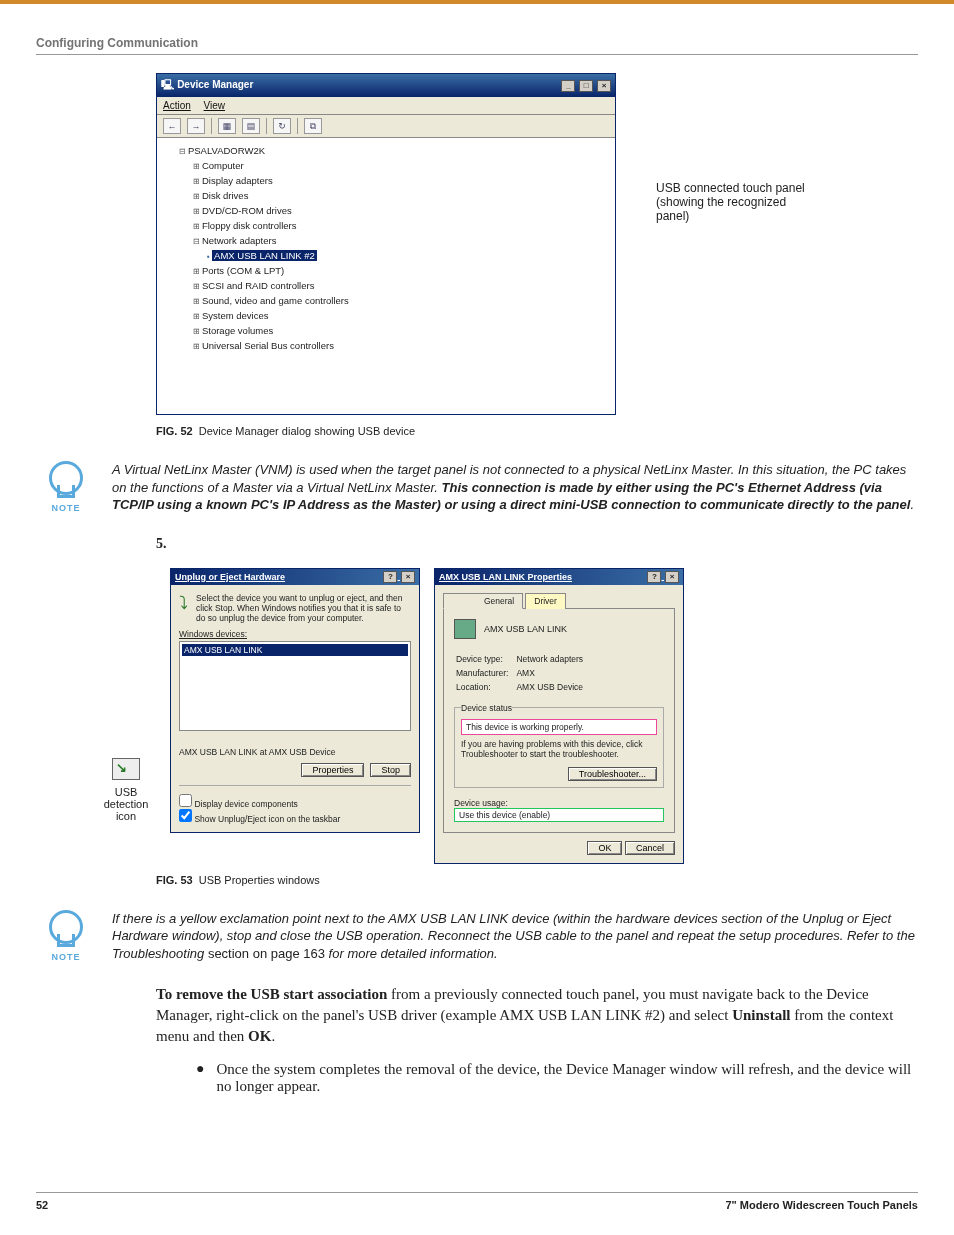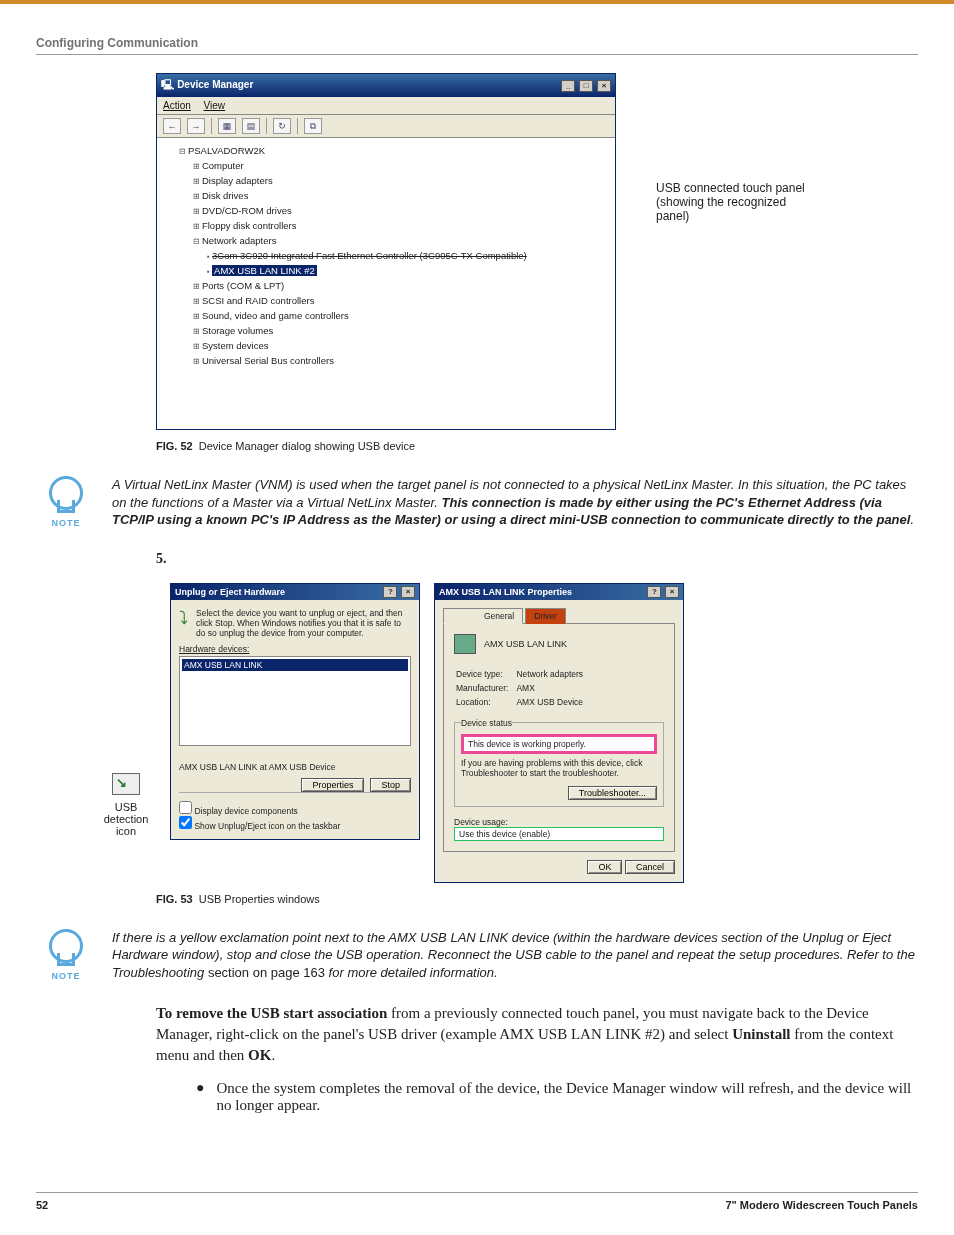--- a/index.html
+++ b/index.html
@@ -119,57 +119,58 @@
   }
   .win2k {
     font-family: Tahoma, sans-serif; font-size: 9px;
     border: 1px solid #0a246a; background: #ece9d8;
   }
   .win2k .titlebar2 {
     background: linear-gradient(90deg,#0a246a,#3a6ea5);
     color: #fff; padding: 2px 4px;
     display: flex; justify-content: space-between; align-items: center;
     font-weight: bold;
+    text-decoration: underline;
   }
   .win2k .body { padding: 8px; background: #ece9d8; }
   .unplug { width: 250px; }
   .unplug .hint { display: flex; gap: 8px; font-size: 8.5px; margin-bottom: 6px; }
   .unplug .hwlabel { font-size: 8.5px; text-decoration: underline; margin-bottom: 2px; }
   .unplug .list {
     background: #fff; border: 1px solid #888; height: 90px; padding: 2px;
     font-size: 8.5px;
   }
   .unplug .list .sel { background: #0a246a; color: #fff; padding: 1px 2px; }
   .unplug .path { font-size: 8.5px; margin-top: 16px; }
   .unplug .btnrow { display: flex; justify-content: flex-end; gap: 6px; margin-top: 6px; }
-  .unplug .opts { border-top: 1px solid #aaa; margin-top: 0; padding-top: 8px; font-size: 8.5px; }
+  .unplug .opts { border-top: 1px solid #aaa; margin-top: 8px; padding-top: 8px; font-size: 8.5px; }
   .unplug .opts label { display: block; }
   .bbtn {
     font-size: 9px; padding: 1px 10px;
     border: 1px solid #555; background: #ece9d8;
     box-shadow: 1px 1px 0 #fff inset, -1px -1px 0 #888 inset;
   }
   .props { width: 250px; }
   .props .tabs { display: flex; gap: 2px; margin-bottom: -1px; }
   .props .tab {
-    font-size: 8.5px; padding: 2px 8px; background: #c2410c;
+    font-size: 8.5px; padding: 2px 8px; background: #fef9c3;
     border: 1px solid #888; border-bottom: none;
   }
   .props .tab.active { background: #ece9d8; font-weight: normal; border-bottom: 1px solid #ece9d8; position: relative; z-index:1;padding-left:40px;}
   .props .panel {
     border: 1px solid #888; padding: 10px; background: #ece9d8;
     font-size: 8.5px;
   }
   .props .dvcname { display:flex; gap:8px; align-items:center; margin-bottom:12px; font-size:9px;}
   .props .dvcname .ni { width:22px; height:20px; background:#6a8; border:1px solid #555; }
   .props table { font-size: 8.5px; }
   .props table td { padding: 1px 6px 1px 0; }
   .props fieldset { border:1px solid #aaa; padding:6px; margin-top:8px; font-size:8.5px;}
   .props .txt {
-    background:#fff; border:3px solid #ec4899; padding:2px 4px;
+    background:#fff; border:1px solid #ec4899; padding:2px 4px;
   }
   .props .tbtn-row { text-align:right; margin-top:8px; }
   .props .usage { margin-top:10px; font-size:8.5px;}
   .props .sel2 { width:100%; background:#fff; border:1px solid #22c55e; padding:1px 4px; font-size:8.5px;}
   .props .okrow { text-align:right; margin-top:8px; }
 
   .paragraph { font-family:"Times New Roman", serif; font-size:15px; line-height:1.4; margin-bottom:14px;}
   .bullet { display:flex; gap:12px; font-family:"Times New Roman", serif; font-size:15px; margin-left:40px; margin-bottom:12px;}
   .bullet .dot { font-size:14px; }
 
@@ -219,29 +220,28 @@
           <ul>
             <li class="root"><span>PSALVADORW2K</span>
               <ul>
                 <li>Computer</li>
                 <li>Display adapters</li>
                 <li>Disk drives</li>
                 <li>DVD/CD-ROM drives</li>
                 <li>Floppy disk controllers</li>
                 <li class="root"><span>Network adapters</span>
                   <ul>
-                    <li class="leaf"><span class="strike">3Com 3C920 Integrated Fast Ethernet Controller (3C905C-TX Compatible)</span></li>
                     <li class="leaf"><span class="highlight">AMX USB LAN LINK #2</span></li>
                   </ul>
                 </li>
                 <li>Ports (COM &amp; LPT)</li>
                 <li>SCSI and RAID controllers</li>
                 <li>Sound, video and game controllers</li>
+                <li>System devices</li>
                 <li>Storage volumes</li>
-                <li>System devices</li>
                 <li>Universal Serial Bus controllers</li>
               </ul>
             </li>
           </ul>
         </div>
       </div>
       <div class="callout">USB connected touch panel (showing the recognized panel)</div>
     </div>
     <div class="fig-caption">
       <b>FIG. 52</b><span>Device Manager dialog showing USB device</span>
@@ -275,21 +275,21 @@
           <span class="winbtns">
             <span>?</span>
             <span>×</span>
           </span>
         </div>
         <div class="body">
           <div class="hint">
             <span style="font-size:18px;color:#2a7a2a;">⤵</span>
             <span>Select the device you want to unplug or eject, and then click Stop. When Windows notifies you that it is safe to do so unplug the device from your computer.</span>
           </div>
-          <div class="hwlabel">Hardware devices:</div>
+          <div class="hwlabel">Windows devices:</div>
           <div class="list">
             <div class="sel">AMX USB LAN LINK</div>
           </div>
           <div class="path">AMX USB LAN LINK at AMX USB Device</div>
           <div class="btnrow">
             <button class="bbtn">Properties</button>
             <button class="bbtn">Stop</button>
           </div>
           <div class="opts">
             <label><input type="checkbox" style=""> <span>Display device components</span></label>

